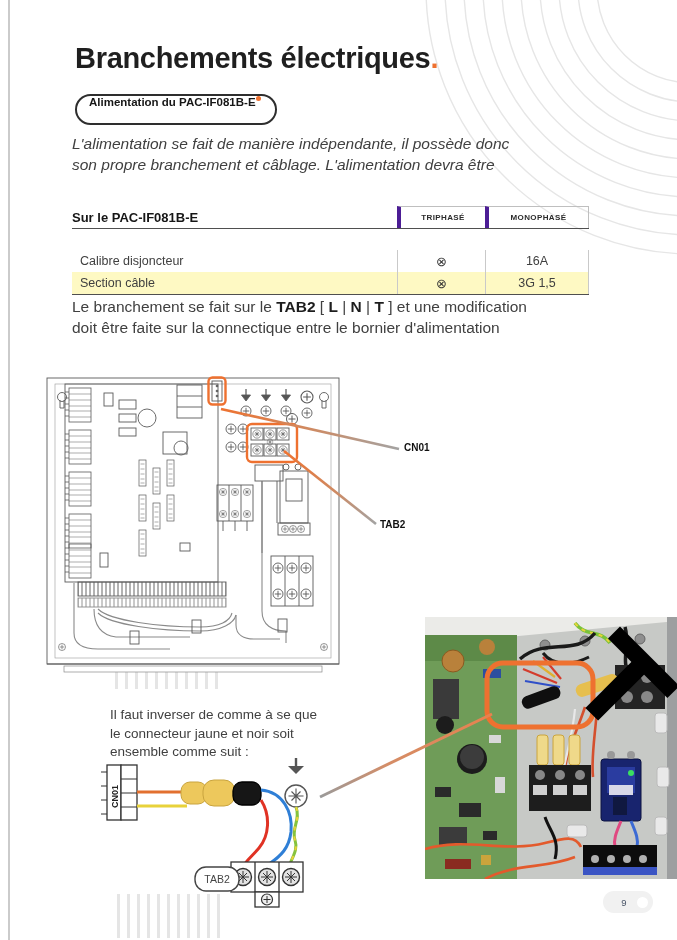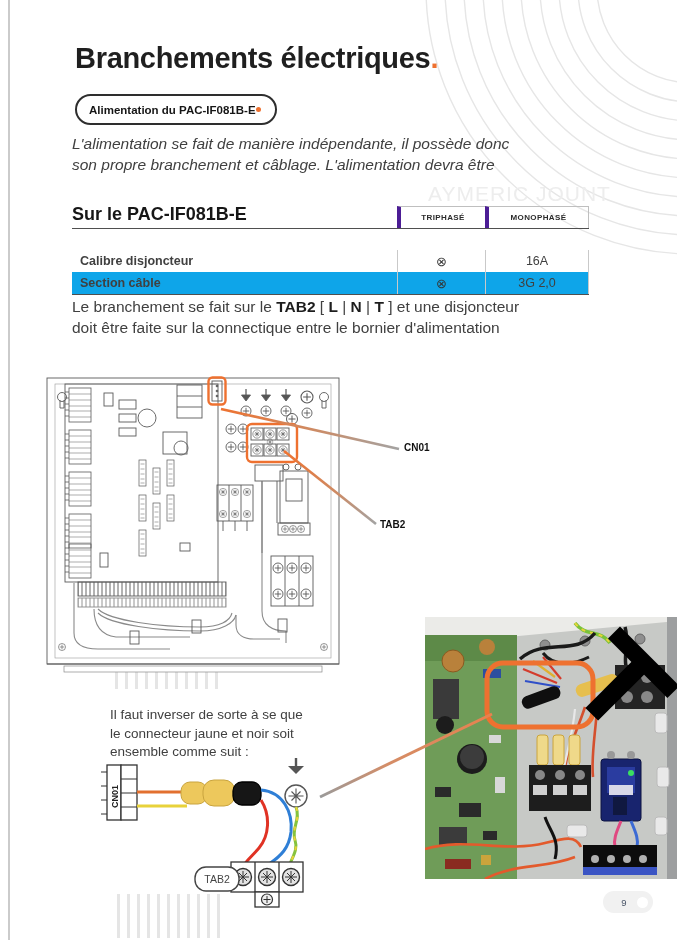--- a/index.html
+++ b/index.html
@@ -7,42 +7,42 @@
         font-family:"Liberation Sans",sans-serif;color:#1f1f1f;}
   .abs{position:absolute;}
   
   #left-edge{left:8px;top:0;width:2px;height:940px;background:#cbcbcb;z-index:0;}
   .hatch{background:repeating-linear-gradient(90deg,#e5e5e5 0 3px,transparent 3px 10px);z-index:1;}
   #decor-arcs{left:0;top:0;z-index:0;pointer-events:none;}
   #watermark{left:428px;top:182px;font-size:21px;letter-spacing:1px;color:#ededed;z-index:0;white-space:nowrap;}
   
   #title{left:75px;top:42px;font-size:29px;font-weight:bold;letter-spacing:-0.3px;z-index:2;}
   #title .dot{color:#ee7130;}
-  #badge{left:75px;top:94px;height:27px;display:inline-flex;align-items:center;
+  #badge{left:75px;top:94px;height:27px;display:inline-flex;
          border:2px solid #2e2e2e;border-radius:16px;padding:0 14px 0 12px;z-index:2;background:#fff;}
   #badge .lbl{font-size:11.5px;font-weight:bold;color:#161616;}
   #badge .bdot{width:5px;height:5px;border-radius:50%;background:#ee7130;}
   
   .body-text{font-size:15.5px;line-height:21px;color:#404040;z-index:2;}
   #intro{left:72px;top:133px;font-style:italic;}
   #para2{left:72px;top:296px;}
   .b{font-weight:bold;color:#1d1d1d;}
   
   #spec-table{left:72px;top:206px;width:517px;z-index:2;font-size:12.5px;color:#404040;}
   #spec-table .grid{display:grid;grid-template-columns:325px 88px 104px;grid-auto-rows:22px;}
   .cell{display:flex;align-items:center;}
-  .cap{font-weight:bold;font-size:18px;color:#161616;align-items:flex-end;padding-bottom:3px;}
+  .cap{font-weight:bold;font-size:13px;color:#161616;align-items:flex-end;padding-bottom:3px;}
   .colh{justify-content:center;font-size:8px;font-weight:bold;letter-spacing:.4px;color:#2b2b2b;
         border-top:1px solid #bfbfbf;border-left:4px solid #4c1d95;}
   .colh.last{border-right:1px solid #bfbfbf;}
   .hdr-sep{grid-column:1 / span 3;height:0;border-top:1.5px solid #4f4f4f;}
-  .rlab{padding-left:8px;font-weight:bold;}
+  .rlab{padding-left:8px;}
   .rval{justify-content:center;border-left:1px solid #c9c9c9;}
   .rval.last{border-right:1px solid #c9c9c9;}
-  .row-alt{background:#0ea5e9;}
+  .row-alt{background:#fef9c3;}
   .otimes{font-size:13px;color:#333;}
   .bot-sep{grid-column:1 / span 3;height:0;border-top:1.5px solid #4f4f4f;}
   
   .dlabel{font-size:10px;font-weight:bold;color:#111;z-index:4;}
   
   #note{left:110px;top:706px;font-size:13.5px;line-height:18.5px;color:#404040;z-index:2;}
   
   #page-pill{left:603px;top:891px;width:50px;height:22px;border-radius:11px;background:#f1f1f1;
              z-index:2;display:flex;align-items:center;justify-content:center;}
   #page-pill .num{font-size:9.5px;color:#4a5568;margin-right:8px;}
@@ -63,21 +63,20 @@
       <circle cx="692" cy="-12" r="133"></circle>
         <circle cx="692" cy="-12" r="152"></circle>
       <circle cx="692" cy="-12" r="171"></circle>
         <circle cx="692" cy="-12" r="190"></circle>
       <circle cx="692" cy="-12" r="209"></circle>
         <circle cx="692" cy="-12" r="228"></circle>
       <circle cx="692" cy="-12" r="247"></circle>
         <circle cx="692" cy="-12" r="266"></circle>
     </g>
   </svg>
-  <div id="watermark" class="abs">AYMERIC JOUNT</div>
   <div class="abs hatch" style="left:115px;top:672px;width:106px;height:17px;"></div>
   <div class="abs hatch" style="left:117px;top:894px;width:106px;height:44px;"></div>
 
   <div id="title" class="abs"><span>Branchements électriques</span><span class="dot">.</span></div>
 
   <div id="badge" class="abs">
     <span class="lbl">Alimentation du PAC-IF081B-E</span>
     <span class="bdot"></span>
   </div>
 
@@ -94,27 +93,27 @@
       <div class="hdr-sep"></div>
       <div class="cell rlab">Calibre disjoncteur</div>
       <div class="cell rval">
           <span class="otimes">⊗</span>
         </div>
       <div class="cell rval last">16A</div>
       <div class="cell rlab row-alt">Section câble</div>
       <div class="cell rval row-alt">
           <span class="otimes">⊗</span>
         </div>
-      <div class="cell rval last row-alt">3G 2,0</div>
+      <div class="cell rval last row-alt">3G 1,5</div>
       <div class="bot-sep"></div>
     </div>
   </div>
 
   <div id="para2" class="abs body-text">
-    <div><span>Le branchement se fait sur le </span><span class="b">TAB2</span><span> [ </span><span class="b">L</span><span> | </span><span class="b">N</span><span> | </span><span class="b">T</span><span> ] et une disjoncteur</span></div>
+    <div><span>Le branchement se fait sur le </span><span class="b">TAB2</span><span> [ </span><span class="b">L</span><span> | </span><span class="b">N</span><span> | </span><span class="b">T</span><span> ] et une modification</span></div>
     <div>doit être faite sur la connectique entre le bornier d'alimentation</div>
   </div>
 
   <svg class="abs" style="left:40px;top:373px;z-index:2;" width="305" height="302" viewBox="0 0 305 302">
     <defs>
       <g id="lb" fill="none" stroke="#5a5a5a" stroke-width=".8">
         <rect width="22" height="34"></rect>
         <path d="M0 6h22M0 12h22M0 18h22M0 23h22M0 29h22" stroke-width=".5"></path>
         <path d="M-4 4h4M-4 10h4M-4 16h4M-4 22h4M-4 28h4"></path>
       </g>
@@ -256,21 +255,21 @@
         <rect x="238" y="246" width="9" height="13"></rect>
       <path d="M7 291 H299"></path>
         <rect x="24" y="293" width="258" height="6" stroke="#8a8a8a" stroke-width=".7"></rect>
     </g>
   </svg>
 
   <div class="abs dlabel" style="left:404px;top:442px;">CN01</div>
   <div class="abs dlabel" style="left:380px;top:519px;">TAB2</div>
 
   <div id="note" class="abs">
-    <div>Il faut inverser de sorte à se que</div>
+    <div>Il faut inverser de comme à se que</div>
     <div>le connecteur jaune et noir soit</div>
     <div>ensemble comme suit :</div>
   </div>
 
   <svg class="abs" style="left:95px;top:752px;z-index:2;" width="230" height="160" viewBox="0 0 230 160">
     <g fill="none" stroke="#333" stroke-width="1.3">
       <g>
         <rect x="12" y="13" width="14" height="55" fill="#fff"></rect>
         <rect x="26" y="13" width="16" height="55" fill="#fff"></rect>
         <path d="M26 27 h16 M26 41 h16 M26 55 h16" stroke-width="1"></path>

